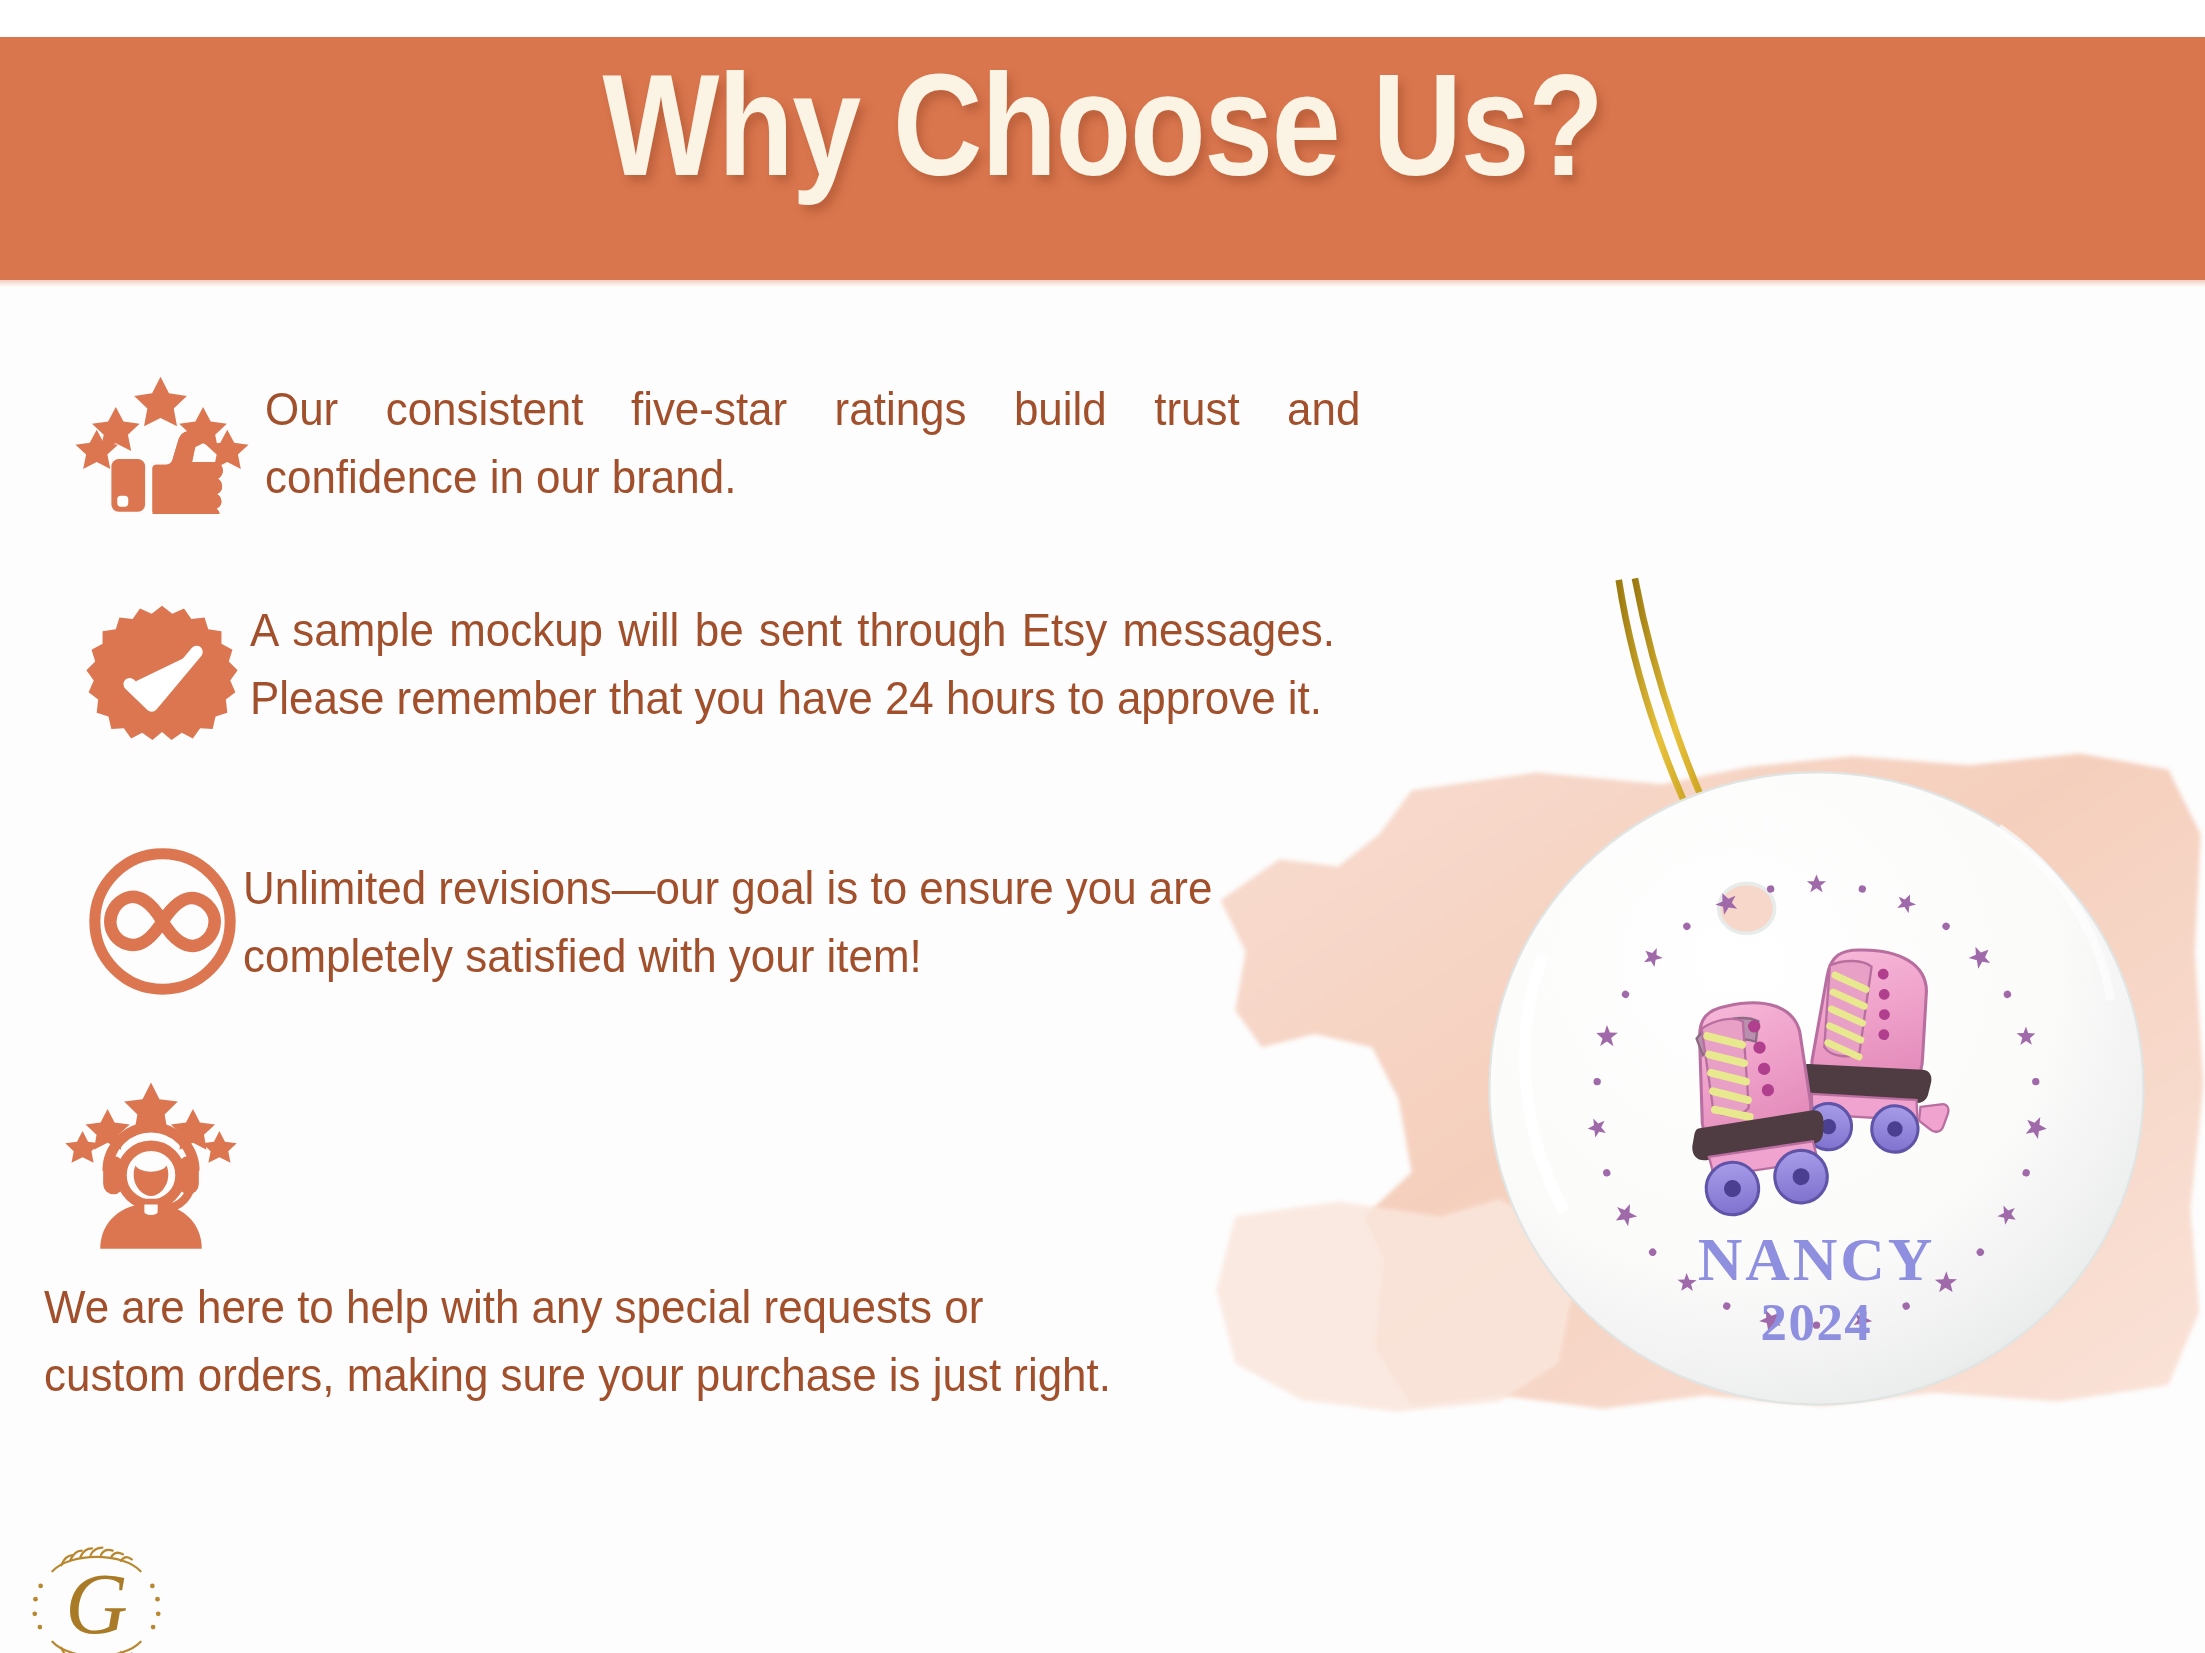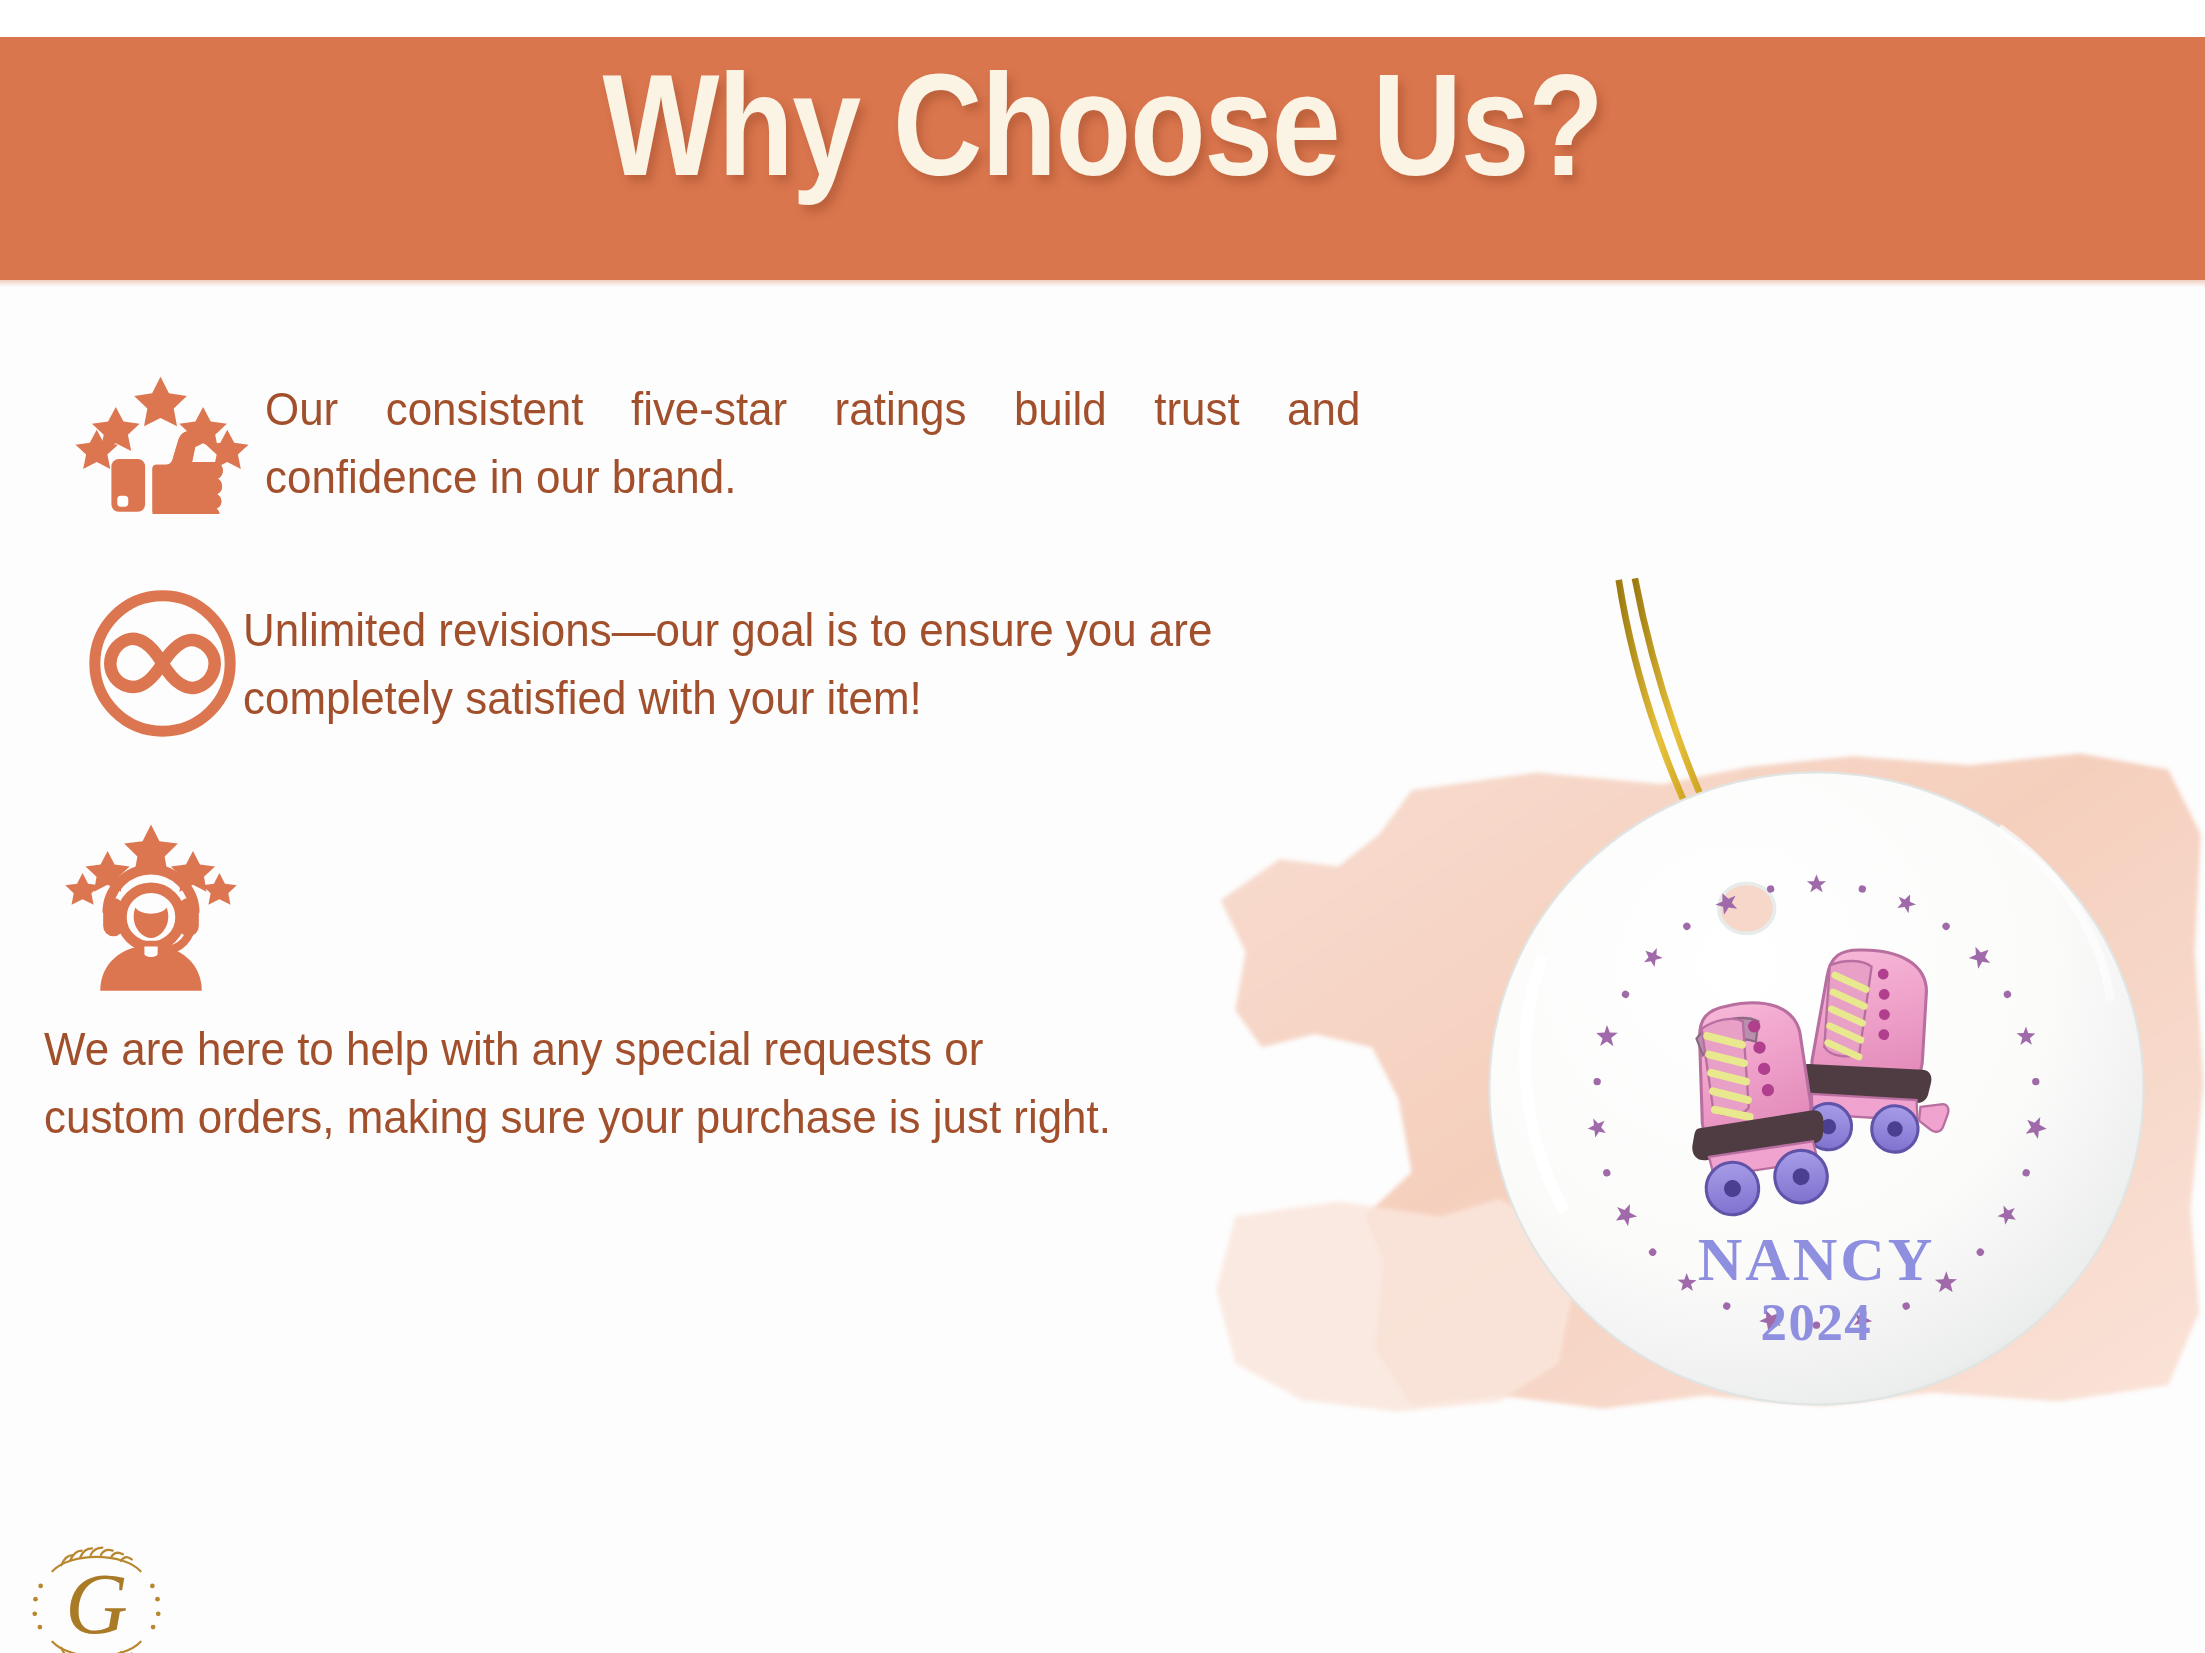--- a/index.html
+++ b/index.html
@@ -172,20 +172,37 @@
                      L166,124 L196,124 C203,124 208,129 208,136 C208,141 205,145 201,147
                      C205,149 207,153 207,158 C207,163 204,166 200,168
                      C204,170 206,174 206,178 C206,183 203,186 199,188
                      C203,190 204,194 203,196 L112,196 Z"></path>
           </g>
         </svg>
       </div>
       <div class="f-text justify">Our consistent five-star ratings build trust and confidence in our brand.</div>
     </div>
 
+    <div class="feature" id="feat-1">
+      <div class="f-icon">
+        <svg width="160" height="160" viewBox="0 0 218 218" xmlns="http://www.w3.org/2000/svg">
+          <g transform="translate(109,109)">
+            <path fill="#dc7650" d="
+              M0,-104 L14,-93 L30,-100 L40,-86 L58,-88 L63,-72 L81,-69 L81,-52
+              L96,-44 L91,-28 L103,-16 L93,-2 L100,14 L87,24 L89,42 L73,47
+              L69,64 L52,63 L42,77 L27,69 L13,79 L0,68 L-13,79 L-27,69 L-42,77
+              L-52,63 L-69,64 L-73,47 L-89,42 L-87,24 L-100,14 L-93,-2 L-103,-16
+              L-91,-28 L-96,-44 L-81,-52 L-81,-69 L-63,-72 L-58,-88 L-40,-86
+              L-30,-100 L-14,-93 Z"></path>
+            <path fill="#ffffff" stroke="#ffffff" stroke-width="17" stroke-linecap="round" stroke-linejoin="round" d="M-44,3 L-14,32 L47,-41"></path>
+          </g>
+        </svg>
+      </div>
+      <div class="f-text justify">A sample mockup will be sent through Etsy messages. Please remember that you have 24 hours to approve it.</div>
+    </div>
 
     <div class="feature" id="feat-2">
       <div class="f-icon">
         <svg width="153" height="153" viewBox="0 0 208 208" xmlns="http://www.w3.org/2000/svg">
           <circle cx="104" cy="104" r="92" fill="none" stroke="#dc7650" stroke-width="15"></circle>
           <path fill="none" stroke="#dc7650" stroke-width="17" stroke-linecap="round" d="M104,104 C88,76 70,66 55,72 C40,78 33,92 33,104
                    C33,118 42,131 57,135 C74,140 90,126 104,104
                    C118,82 134,68 151,73 C166,78 175,91 175,104
                    C175,117 167,131 152,136 C137,141 120,131 104,104 Z"></path>
         </svg>

